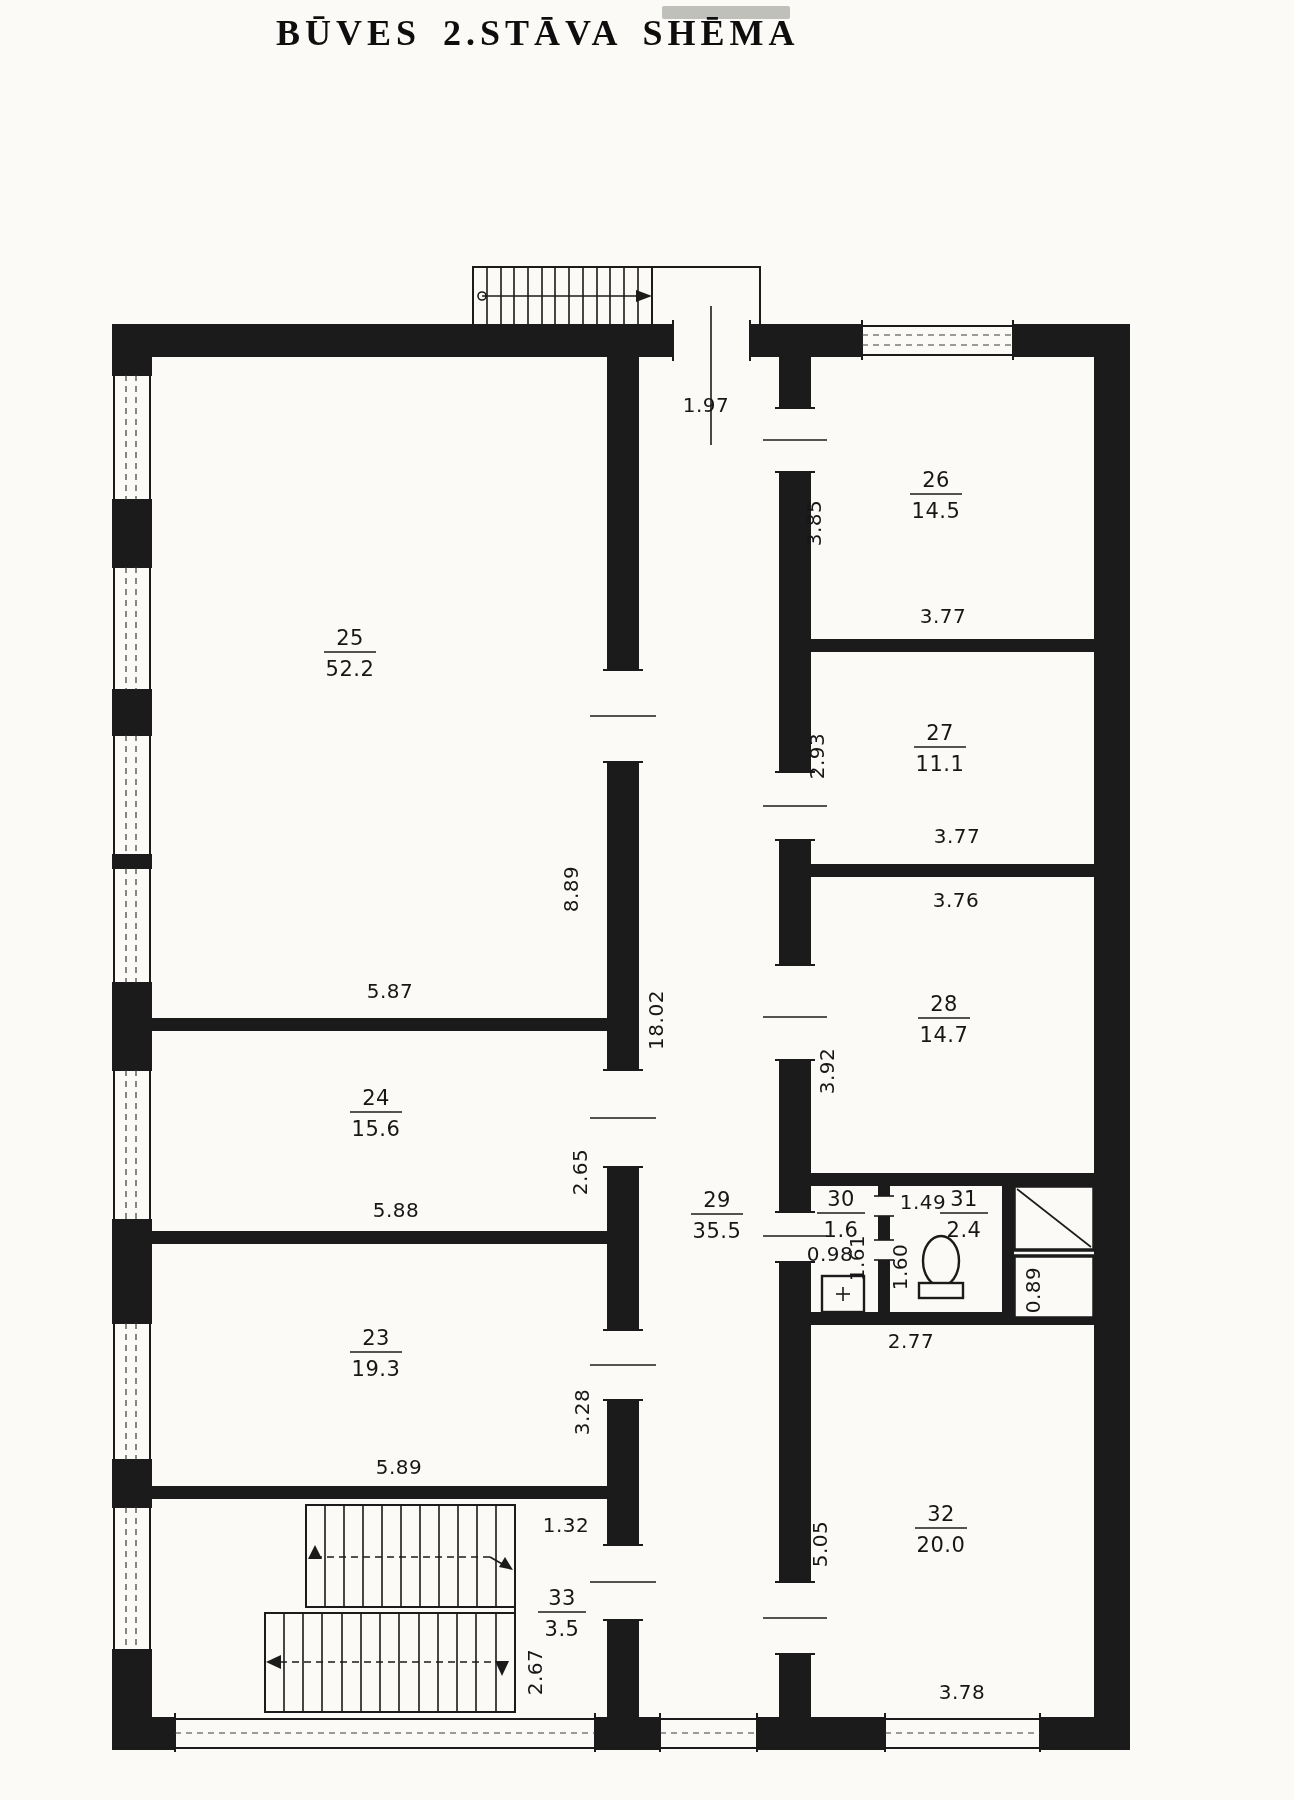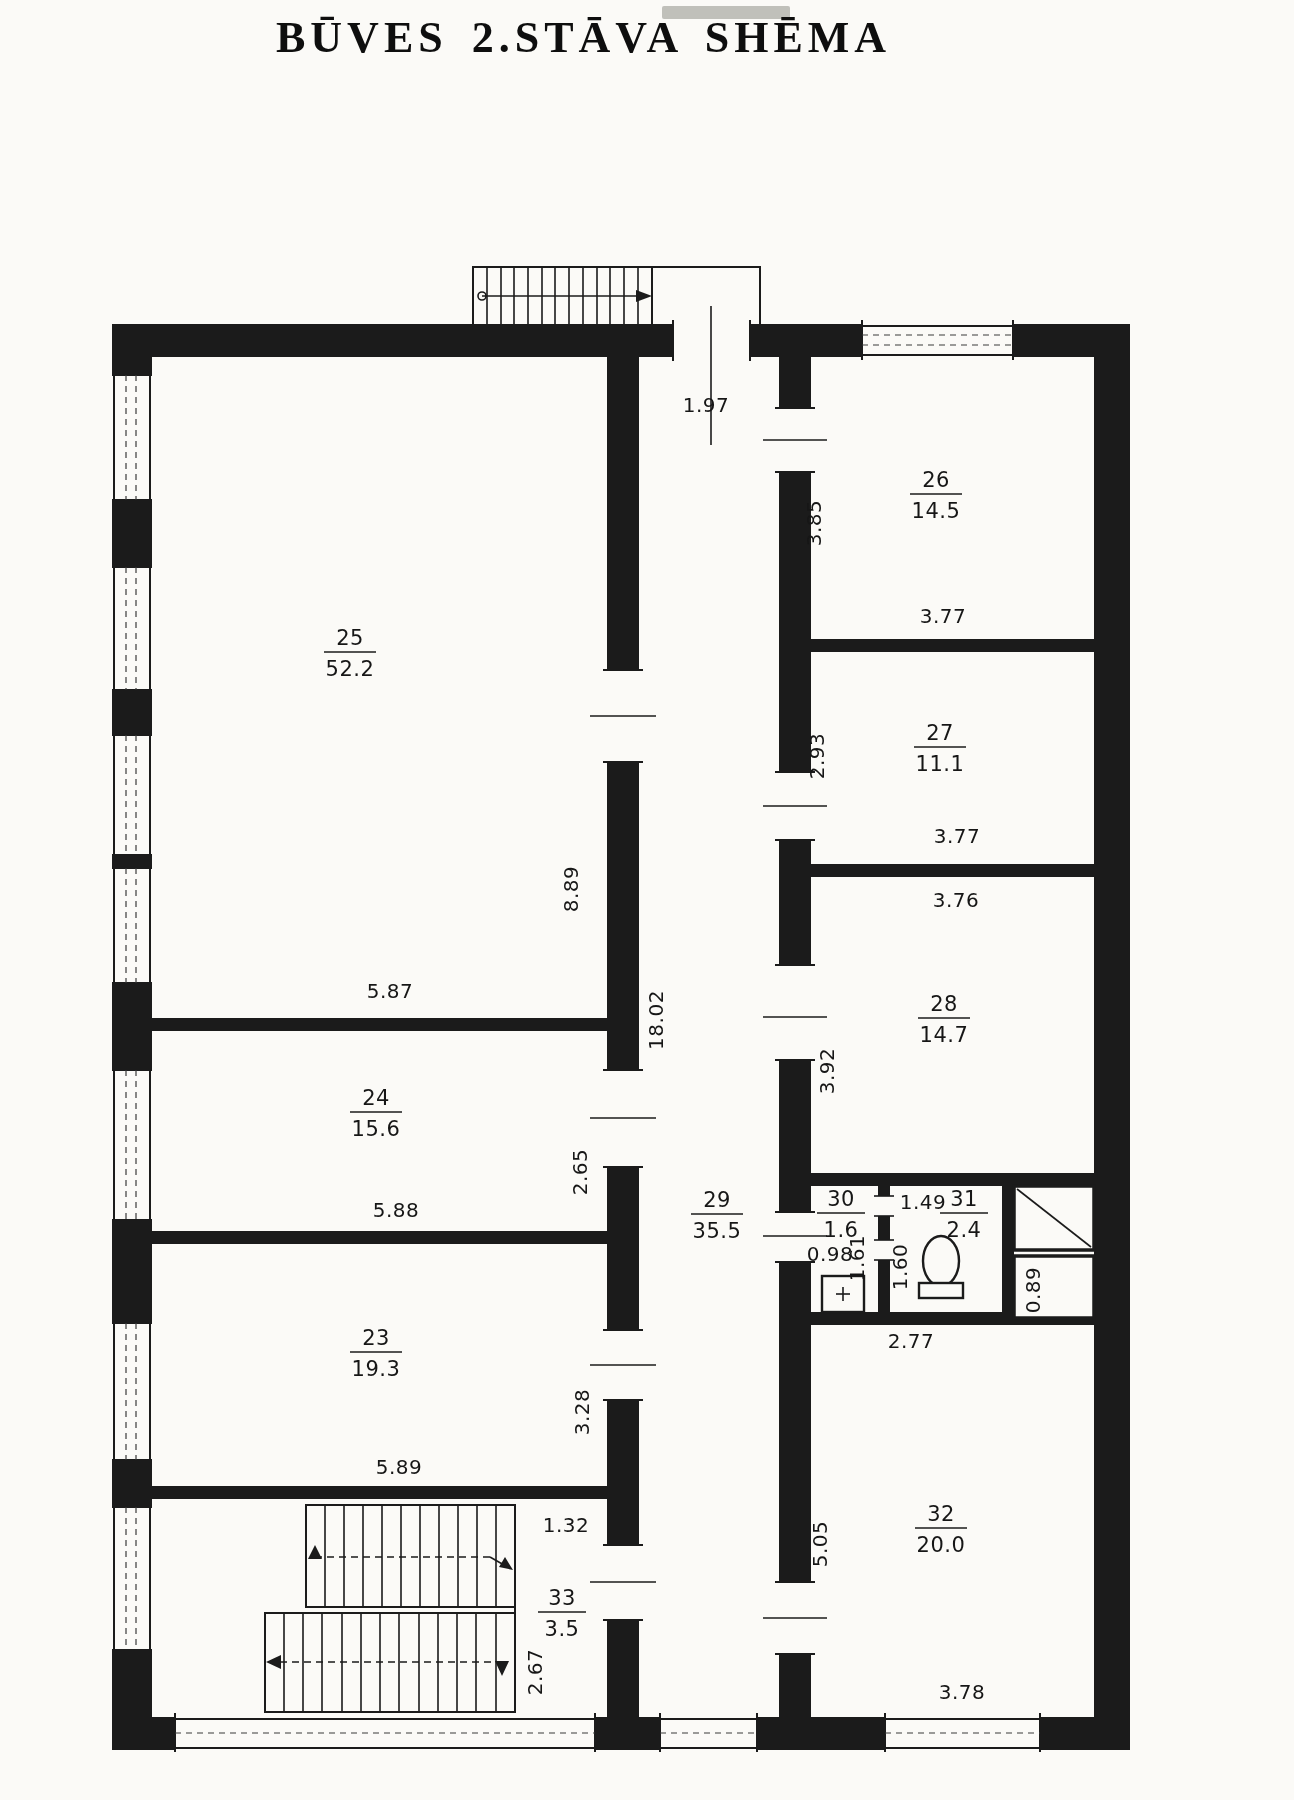--- a/index.html
+++ b/index.html
@@ -6,21 +6,21 @@
   .page{
     position:relative;
     width:1294px;height:1800px;
     background:#fbfaf7;
     font-family:"DejaVu Sans", sans-serif;
     overflow:hidden;
   }
   .title{
     position:absolute;left:276px;top:12px;
     font-family:"Liberation Serif", serif;
-    font-weight:700;font-size:44px;letter-spacing:5px;word-spacing:8px;
+    font-weight:700;font-size:36px;letter-spacing:5px;word-spacing:8px;
     color:#0e0e0e;white-space:nowrap;
   }
   .smudge{
     position:absolute;left:662px;top:6px;width:128px;height:13px;
     background:#8f8f88;opacity:.55;border-radius:2px;
   }
   svg{position:absolute;left:0;top:0;}
   svg text{font-family:"DejaVu Sans", sans-serif;fill:#161616;letter-spacing:.5px;}
   .dim{font-size:20px;}
   .rnum{font-size:21px;}

